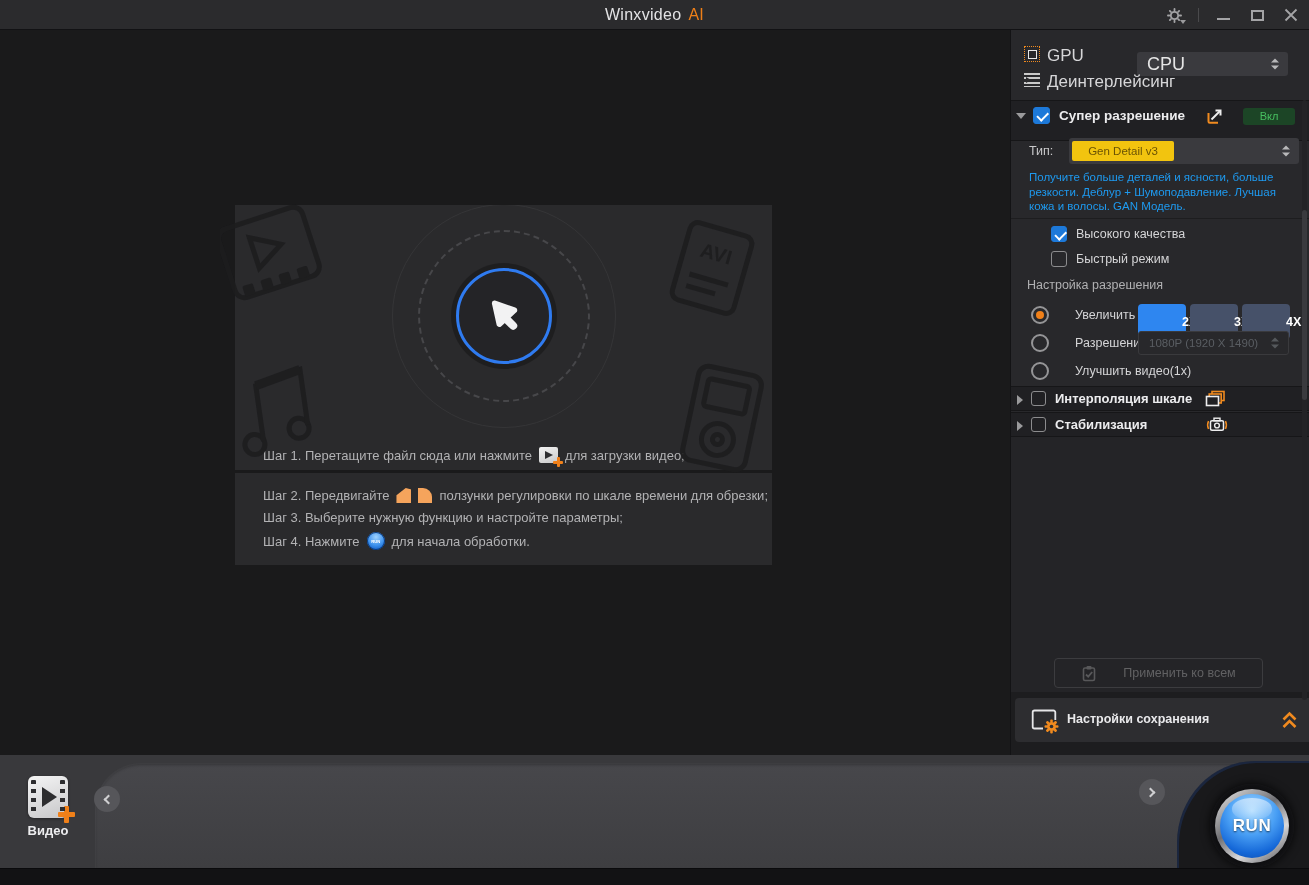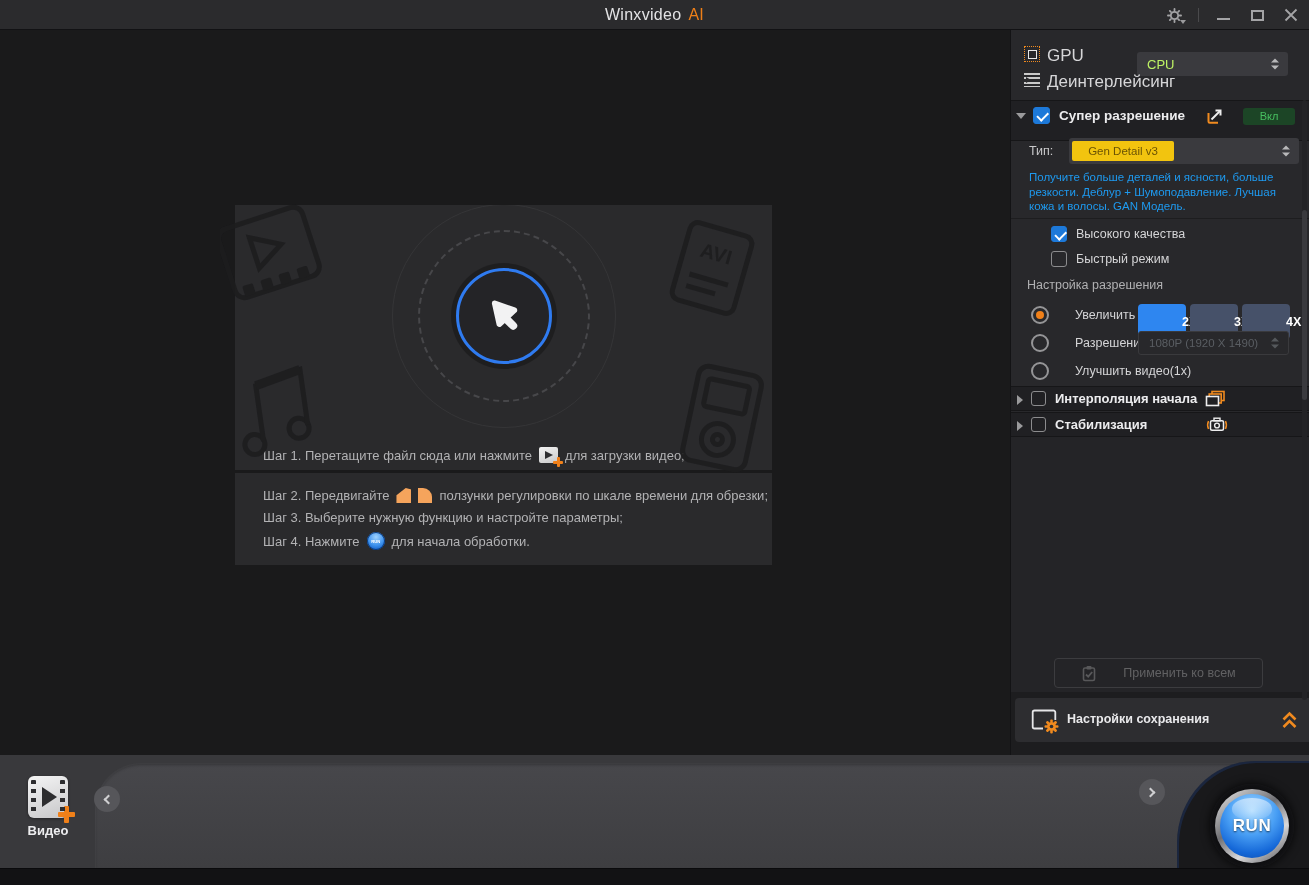--- a/index.html
+++ b/index.html
@@ -54,21 +54,21 @@
   .row { position:absolute; left:0; width:299px; height:24px; }
   .row .lbl { position:absolute; left:36px; top:4px; }
   .gpu-row { top:12px; } .deint-row { top:38px; }
 
   .gpu-icon { position:absolute; left:13px; top:4px; width:16px; height:16px; border:1.6px dotted #f08a1f; }
   .gpu-icon::after { content:""; position:absolute; left:3px; top:3px; width:6.5px; height:6.5px; border:1.6px solid #e8e8e8; }
   .deint-icon { position:absolute; left:13px; top:5px; width:16px; height:14px; background:repeating-linear-gradient(180deg,#c9c9c9 0 2px, transparent 2px 4.4px); }
   .deint-icon::after { content:""; position:absolute; left:2px; top:4px; border-top:3px solid transparent; border-bottom:3px solid transparent; border-left:5px solid #2a2a2c; }
 
   .select { position:absolute; height:24px; background:#3a3a3e; border-radius:3px; cursor:pointer; }
-  .sel-val { position:absolute; left:10px; top:50%; transform:translateY(-50%); font-size:13px; color:#bef264; white-space:nowrap; }
+  .sel-val { position:absolute; left:10px; top:50%; transform:translateY(-50%); font-size:18px; color:#e5e5e5; white-space:nowrap; }
   .ud { position:absolute; right:8px; top:50%; transform:translateY(-50%); width:9px; height:11px; }
   .ud::before { content:""; position:absolute; top:0; left:0; border-left:4.5px solid transparent; border-right:4.5px solid transparent; border-bottom:4.5px solid #b8b8ba; }
   .ud::after { content:""; position:absolute; bottom:0; left:0; border-left:4.5px solid transparent; border-right:4.5px solid transparent; border-top:4.5px solid #b8b8ba; }
   .gpu-select { left:126px; top:10px; width:151px; } .deint-select { left:126px; top:36px; width:151px; }
 
   .sec-header { position:absolute; left:0; width:299px; background:#202023; border-top:1px solid #161618; border-bottom:1px solid #161618; }
   .sr-header { top:70px; height:41px; }
   .tri-down { position:absolute; left:5px; top:12px; width:0; height:0; border-left:5px solid transparent; border-right:5px solid transparent; border-top:6px solid #9a9a9c; }
   .tri-right { position:absolute; left:6px; top:8px; width:0; height:0; border-top:5px solid transparent; border-bottom:5px solid transparent; border-left:6px solid #9a9a9c; }
   .checkbox { position:relative; width:17px; height:17px; border-radius:3px; border:1.6px solid #8c8c8e; background:transparent; display:inline-block; cursor:pointer; }
@@ -327,21 +327,21 @@
       </div>
     </div>
     <div class="radio-row rr3">
       <span class="radio"></span>
       <span class="rlbl">Улучшить видео(1x)</span>
     </div>
 
     <div class="sec-header fi-header">
       <span class="tri-right"></span>
       <span class="checkbox"></span>
-      <span class="sec-title">Интерполяция начала</span>
+      <span class="sec-title">Интерполяция шкале</span>
       <span class="hdr-icon">
         <svg width="21" height="18" viewBox="0 0 21 18">
           <rect x="7" y="1.5" width="12" height="9" stroke="#f08a1f" stroke-width="1.6" fill="#202023"></rect>
           <rect x="4.2" y="4" width="12" height="9" stroke="#f08a1f" stroke-width="1.6" fill="#202023"></rect>
           <rect x="1.5" y="6.5" width="12" height="9" stroke="#ededee" stroke-width="1.6" fill="#202023"></rect>
         </svg>
       </span>
     </div>
 
     <div class="sec-header st-header">

